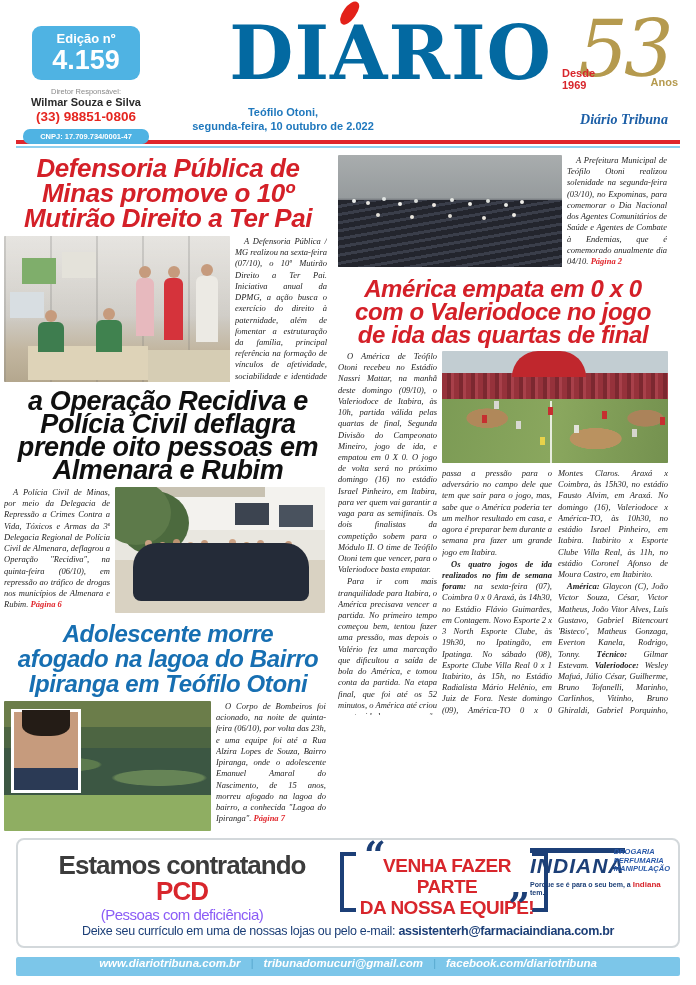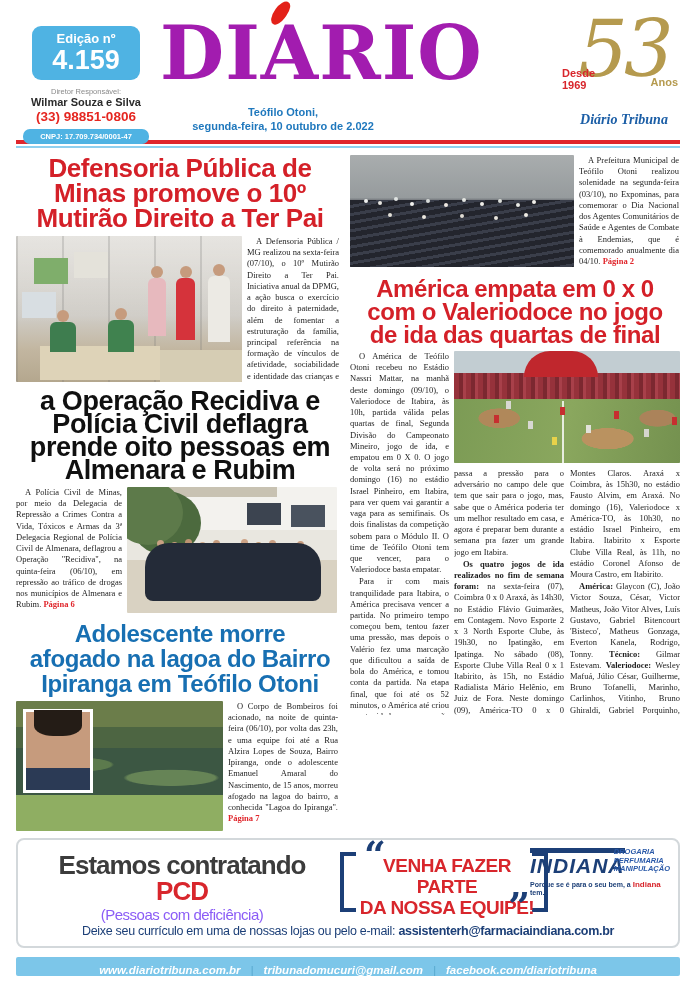--- a/index.html
+++ b/index.html
@@ -12,42 +12,42 @@
   .ed-box{background:#4fb3e3;border-radius:9px;color:#fff;padding:5px 0 6px;width:108px;margin:0 auto;}
   .ed-label{font-size:13px;font-weight:bold;}
   .ed-num{font-size:27px;font-weight:bold;line-height:1;margin-top:1px;}
   .dir-label{font-size:7.5px;color:#8a8a8a;margin-top:7px;}
   .dir-name{font-size:11px;font-weight:bold;color:#2b2b2b;}
   .phone{font-size:13.5px;font-weight:bold;color:#e52620;margin-top:1px;}
   .cnpj{background:#4fb3e3;border-radius:7px;color:#fff;font-size:7.5px;font-weight:bold;
         padding:3px 0;width:126px;margin:5px auto 0;}
 
   .mast{position:absolute;left:160px;top:2px;width:392px;height:136px;}
-  .mast-title{font-family:"DejaVu Serif","Liberation Serif",serif;font-weight:bold;color:#a21caf;
-              font-size:74px;line-height:1;letter-spacing:1px;white-space:nowrap;text-align:left;margin-top:14px;}
+  .mast-title{font-family:"DejaVu Serif","Liberation Serif",serif;font-weight:bold;color:#0369a1;
+              font-size:74px;line-height:1;letter-spacing:1px;white-space:nowrap;text-align:right;margin-top:14px;}
   .ma{position:relative;display:inline-block;}
   .acc{position:absolute;display:block;left:13px;top:-16px;width:13px;height:26px;background:#e32119;
        border-radius:45% 55% 40% 60%;transform:rotate(22deg) skewX(-14deg);}
   .dateline{position:absolute;left:18px;top:104px;width:210px;text-align:center;
             color:#1f78bd;font-weight:bold;font-size:11px;line-height:1.25;}
   .tribuna{position:absolute;right:0;top:92px;font-size:37px;font-weight:800;font-style:italic;
            color:#e8211d;letter-spacing:1px;font-family:"DejaVu Sans","Liberation Sans",sans-serif;}
 
   .logo53{position:absolute;right:8px;top:10px;width:128px;height:126px;text-align:center;}
   .l53-num{font-family:"DejaVu Serif",serif;font-size:78px;line-height:1;color:#b59a4e;
            font-style:italic;letter-spacing:-4px;}
   .l53-desde{position:absolute;left:2px;top:58px;color:#d8252b;font-weight:bold;font-size:11px;line-height:1.05;text-align:left;}
   .l53-anos{position:absolute;right:10px;top:66px;color:#b59a4e;font-weight:bold;font-size:11px;}
   .l53-brand{position:absolute;left:0;right:0;top:102px;color:#1b5ea6;font-weight:bold;font-style:italic;
              font-size:14px;font-family:"Liberation Serif",serif;}
 
   .rule{margin:0 16px;border-top:4px solid #e0262c;border-bottom:2px solid #8fd0ef;height:2px;}
 
   
-  .cols{display:flex;gap:6px;padding:2px 16px 0;}
+  .cols{display:flex;gap:6px;padding:2px 4px 0;font-style:italic;}
   .col-l{width:328px;}
   .col-r{width:330px;}
 
   .headline{font-weight:bold;text-align:center;letter-spacing:-0.4px;margin:0;}
   .hl-line{display:block;}
   .h-red{color:#d42028;}
   .h-blue{color:#176fb2;}
   .h-black{color:#101010;}
   .hl-def{font-size:26px;line-height:25px;margin-top:6px;}
   .hl-pol{font-size:27px;line-height:23px;margin-top:8px;}
@@ -146,21 +146,21 @@
   .in-word{display:inline-block;border-top:5px solid #1c3f77;color:#1c3f77;font-weight:800;font-size:21px;
            letter-spacing:1px;font-style:italic;line-height:1;padding-top:2px;}
   .in-serv{position:absolute;right:-2px;top:0;text-align:left;color:#2a59a8;font-style:italic;font-weight:bold;
            font-size:7.5px;line-height:1.15;}
   .in-slogan{margin-top:3px;font-size:7px;font-weight:bold;color:#1c3f77;}
   .in-slogan .ib{color:#d8262c;font-size:8px;}
   .ad-cv{position:absolute;left:0;right:0;bottom:8px;text-align:center;color:#1c3f77;font-size:12.5px;letter-spacing:-0.3px;}
   .ad-cv b{font-weight:800;margin-top:18px;}
 
   
-  .fbar{margin:9px 16px 0;height:19px;background:#7cc6e9;border-radius:2px;display:flex;align-items:flex-end;
+  .fbar{margin:9px 16px 0;height:19px;background:#7cc6e9;border-radius:2px;display:flex;align-items:flex-start;
         justify-content:center;gap:10px;color:#fff;font-weight:bold;font-style:italic;font-size:11.5px;}
   .fsep{color:#58a8cf;font-weight:normal;}
 </style>
 </head>
 <body>
 
 <div class="page">
 
   <header class="hdr">
     <div class="hdr-left">

